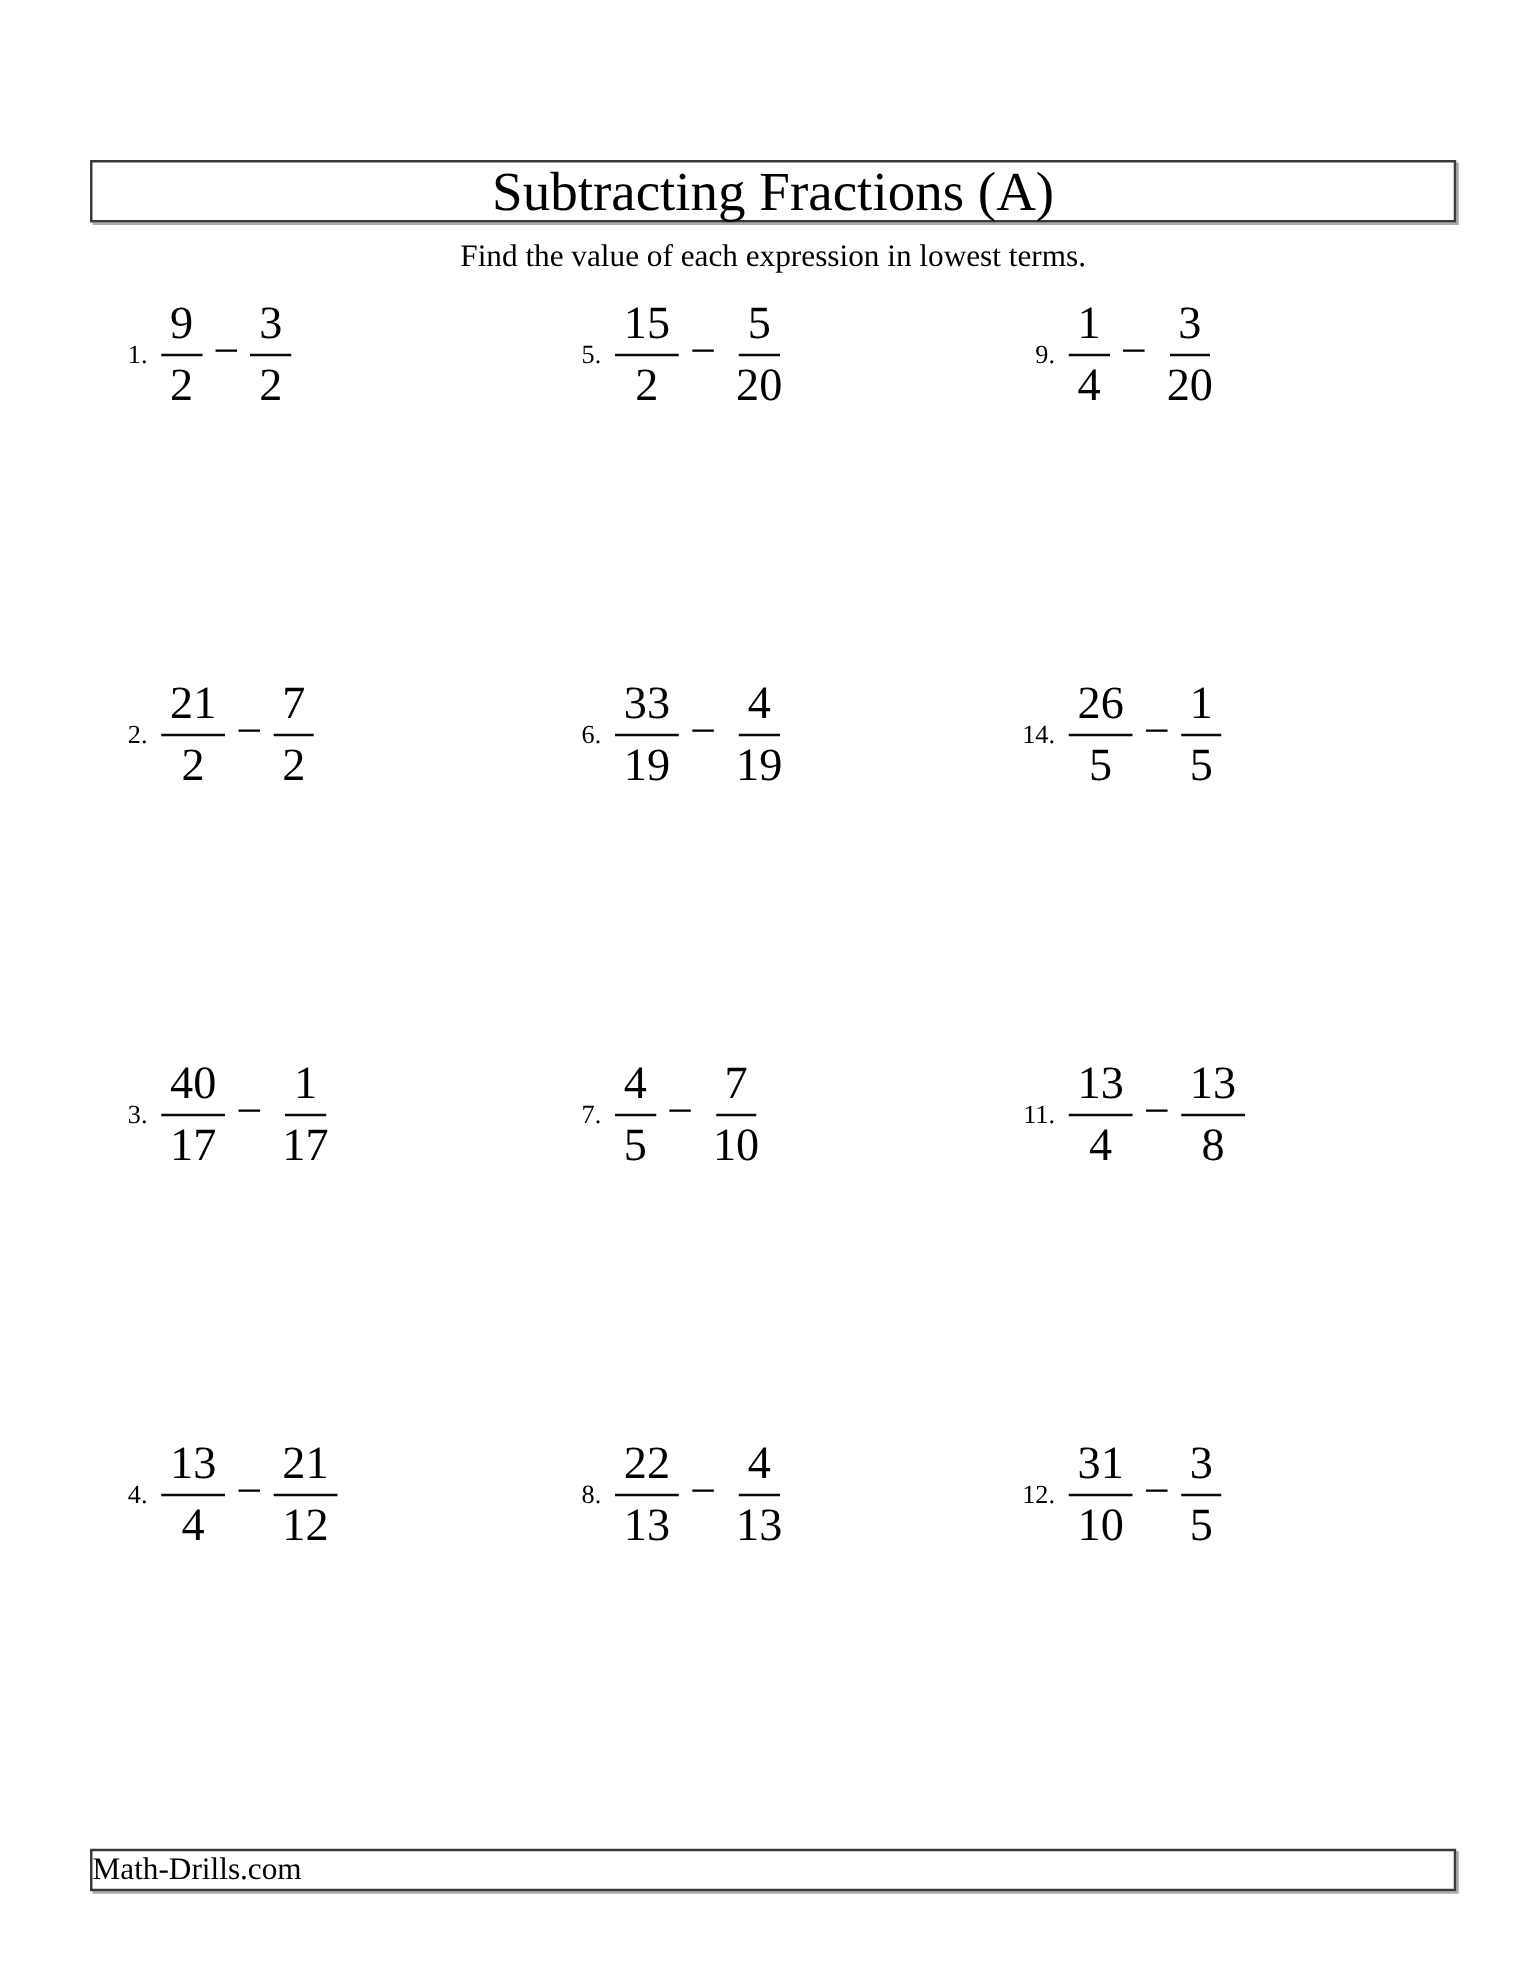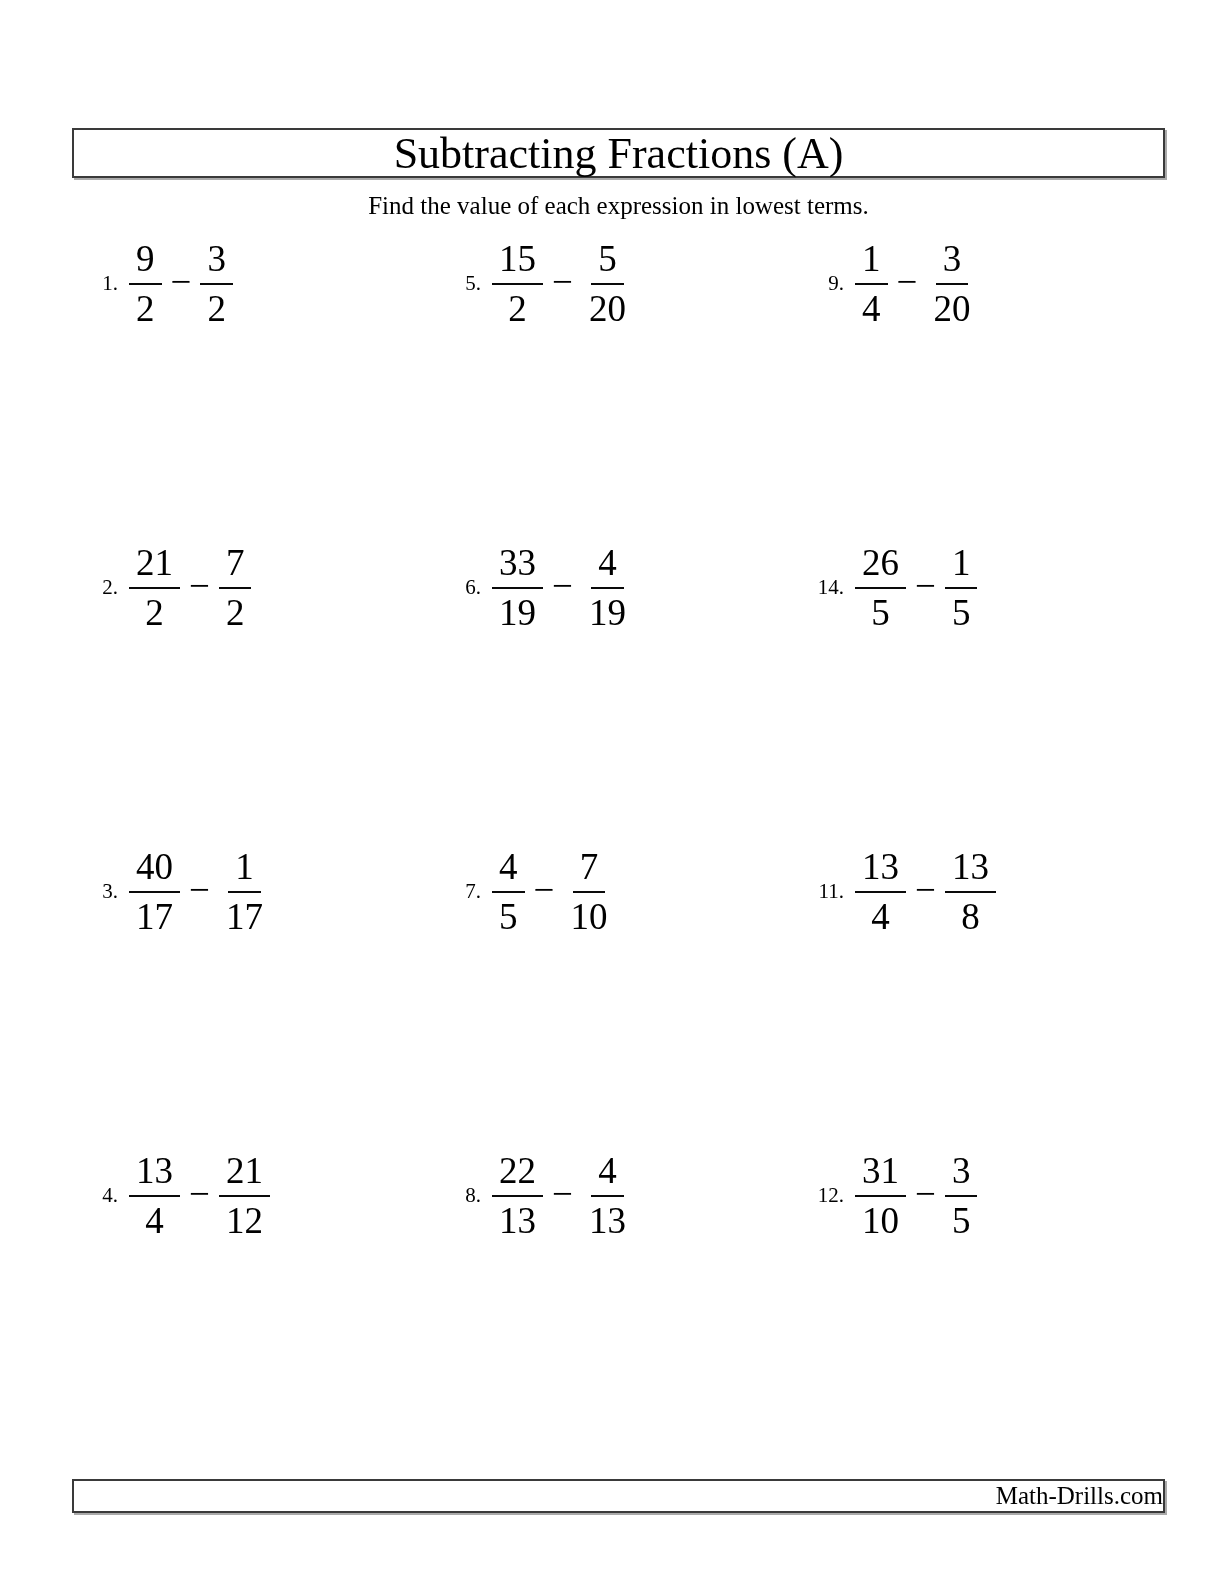--- a/index.html
+++ b/index.html
@@ -50,21 +50,21 @@
   }
   .frac { display: inline-flex; flex-direction: column; align-items: center; }
   .num { padding: 2px 7px 6px; border-bottom: 2px solid #0a0a0a; }
   .den { padding: 5px 7px 2px; }
   .op { padding: 0 1px; transform: translateY(-2px); }
   .footer-box {
     position: absolute; left: 72px; top: 1479px;
     width: 1089px; height: 30px;
     border: 2px solid #3a3a3a;
     box-shadow: 2px 2px 0 #aaaaaa;
-    display: flex; align-items: center; justify-content: flex-end;
+    display: flex; align-items: center; justify-content: flex-start;
     font-size: 25px;
     background: #fff;
   }
 </style>
 </head>
 <body>
 
 <div class="title-box">
   <span>Subtracting Fractions (A)</span>
 </div>

